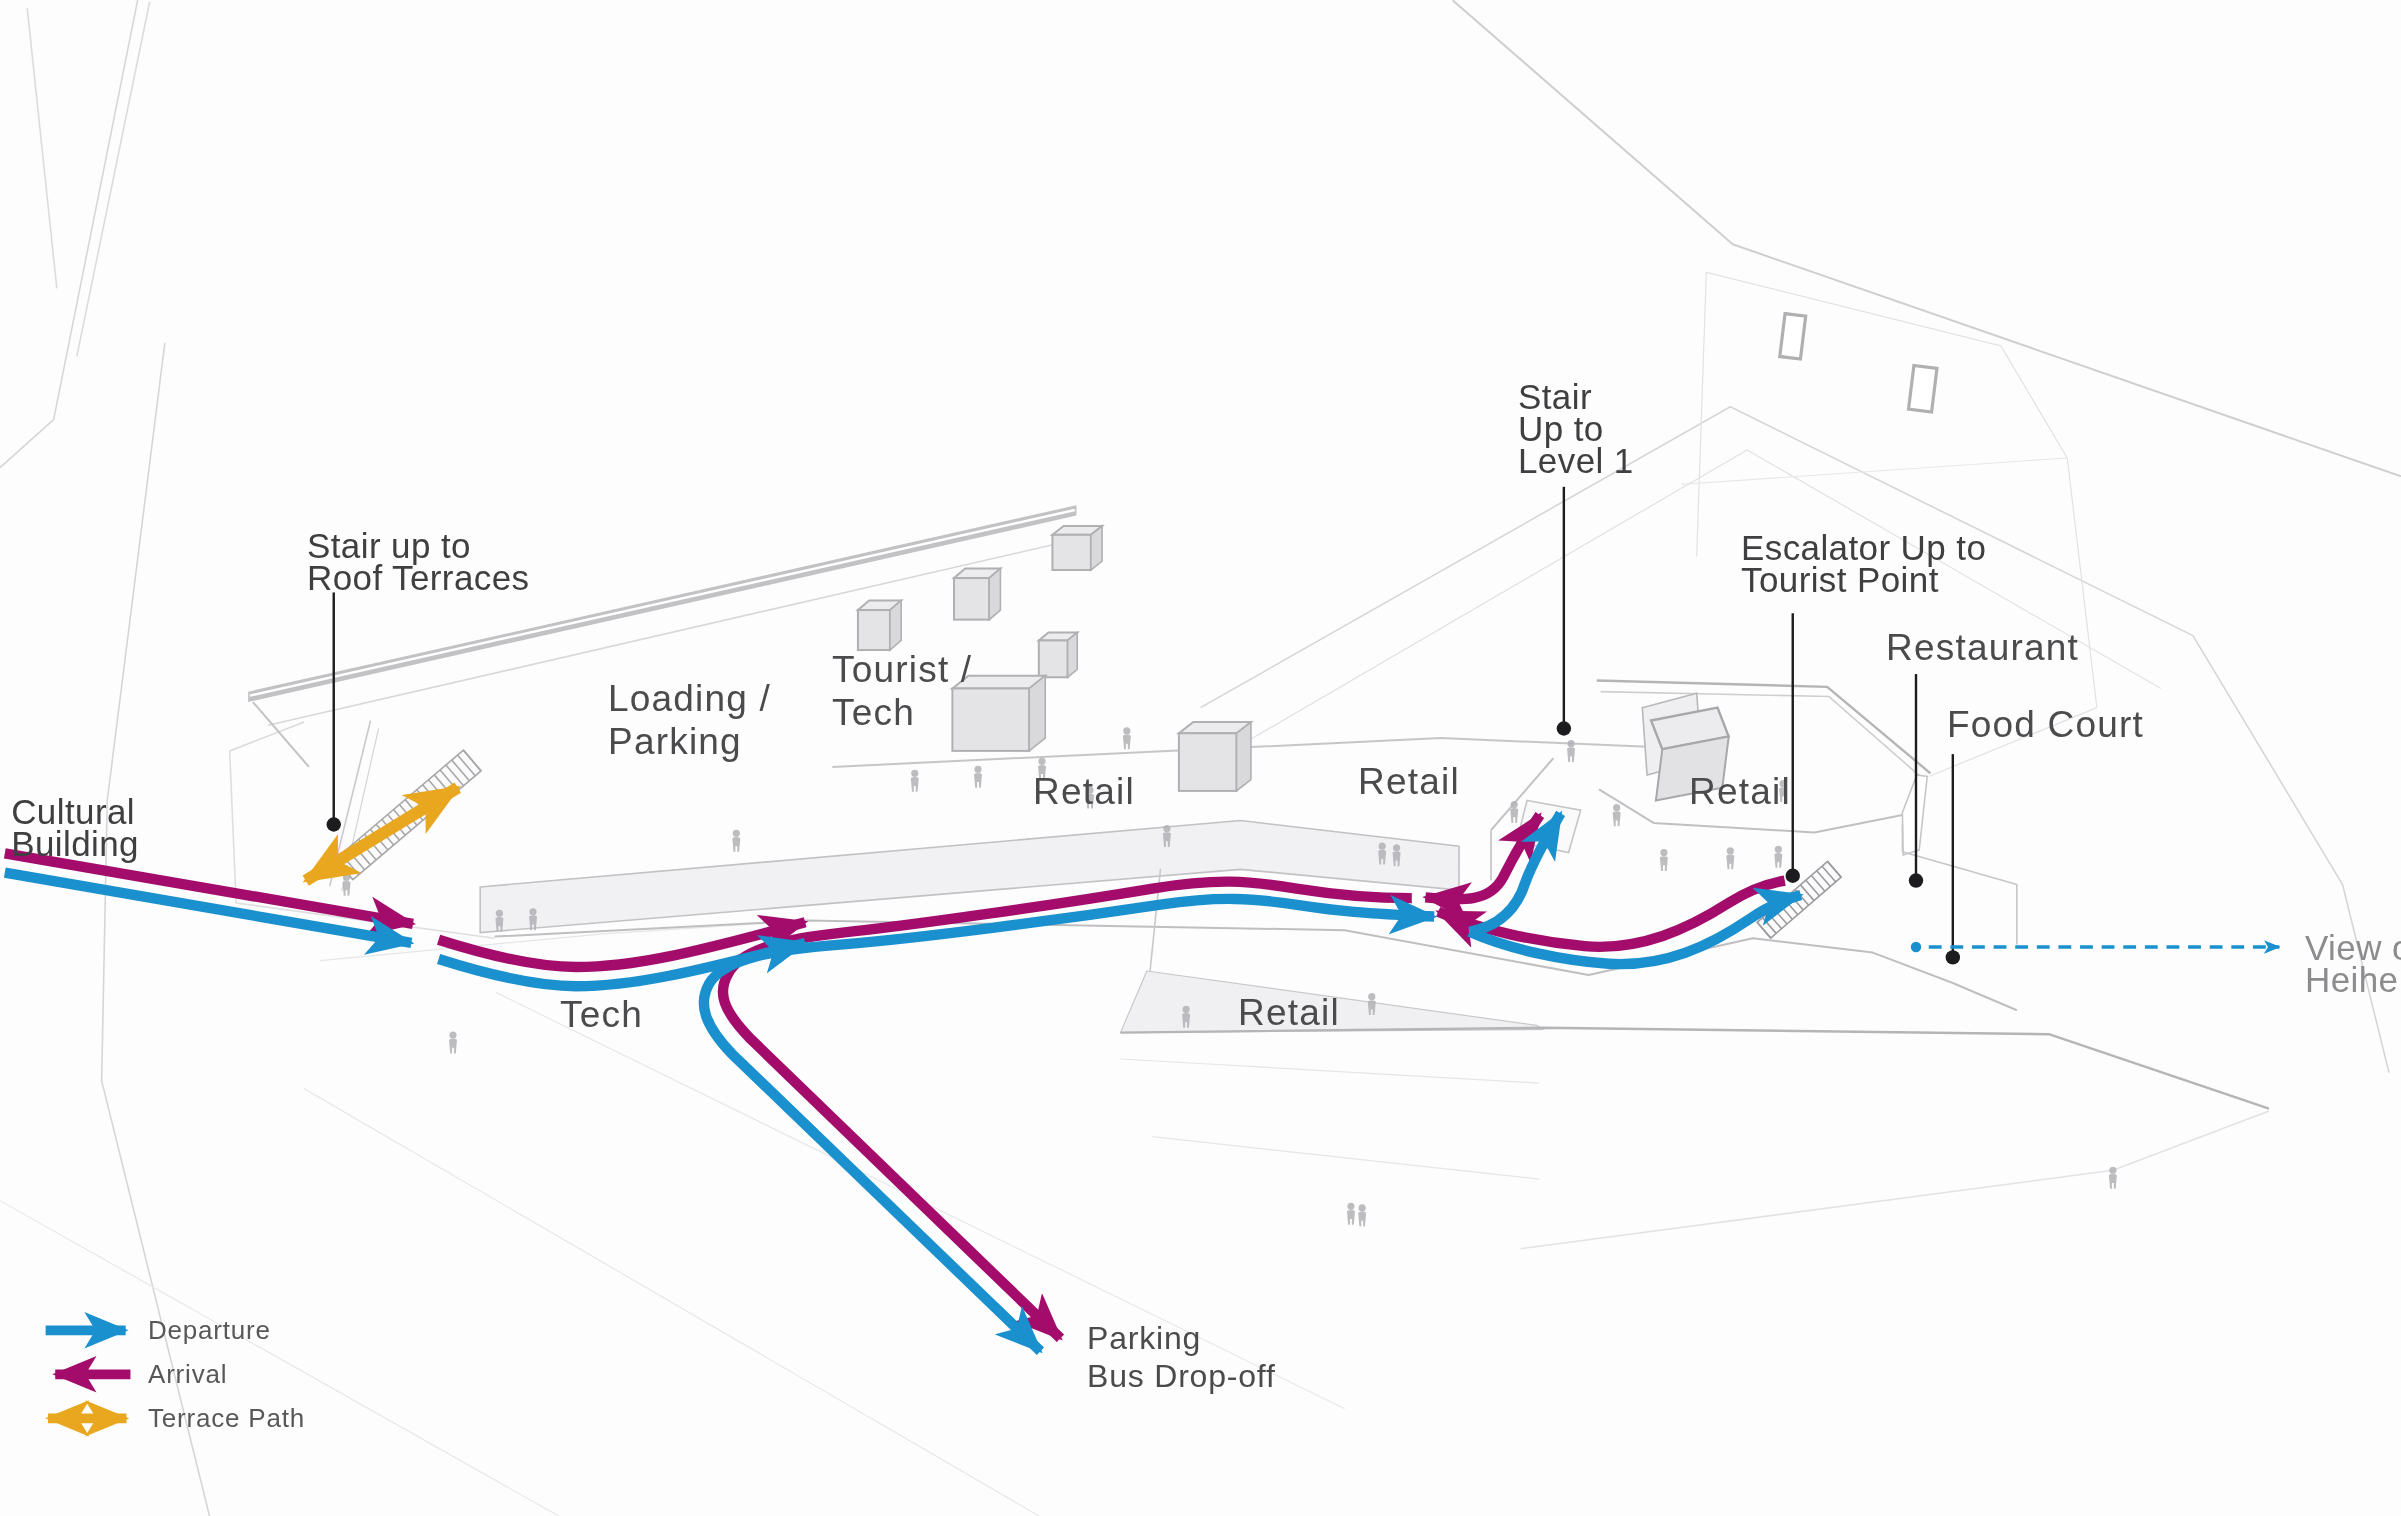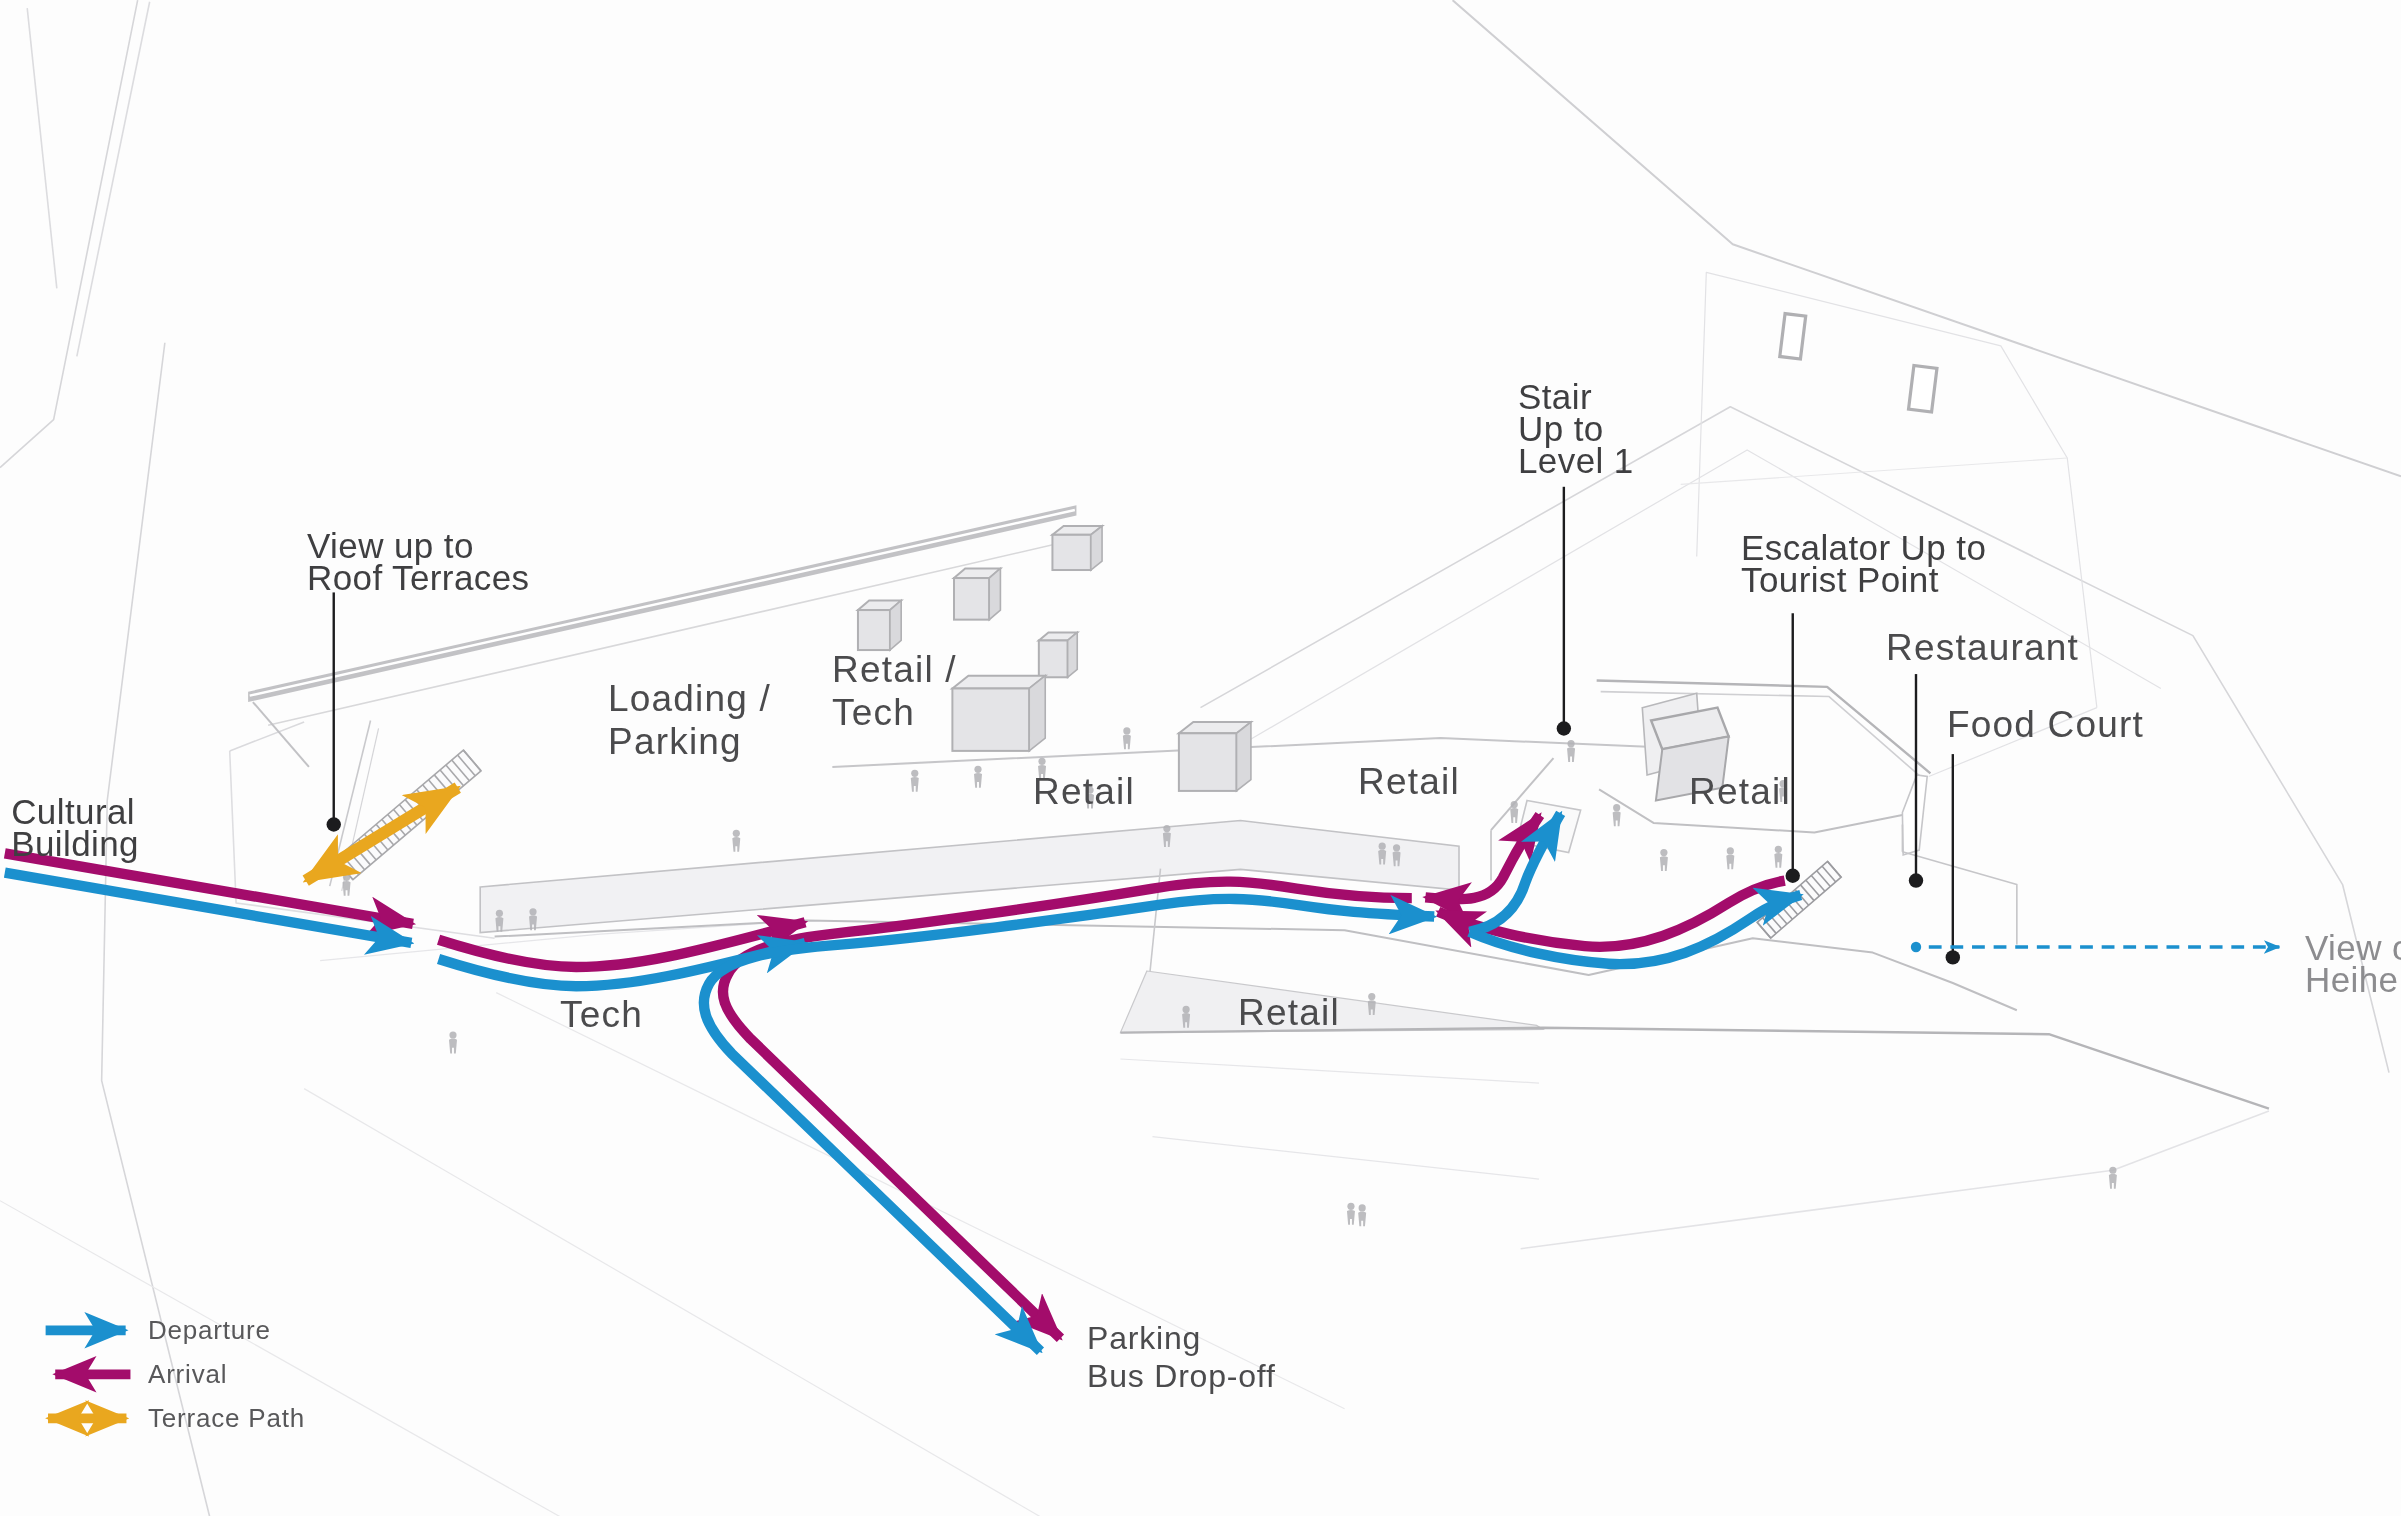--- a/index.html
+++ b/index.html
@@ -322,29 +322,29 @@
     <path class="flow st-arr" stroke-width="12" marker-end="url(#h-arr)" d="M 163 1717 L 69 1717"></path>
     <path class="flow st-ter" stroke-width="12" marker-start="url(#h-ter)" marker-end="url(#h-ter)" d="M 60 1772 L 158 1772"></path>
   </g>
 </svg>
 
 <div class="label ann" style="left:11.2px;top:796px">
   <div>Cultural</div>
   <div>Building</div>
 </div>
 <div class="label ann" style="left:307px;top:530px">
-  <div>View up to</div>
+  <div>Stair up to</div>
   <div>Roof Terraces</div>
 </div>
 <div class="label zone" style="left:608px;top:677px">
   <div>Loading /</div>
   <div>Parking</div>
 </div>
 <div class="label zone" style="left:832px;top:648px">
-  <div>Retail /</div>
+  <div>Tourist /</div>
   <div>Tech</div>
 </div>
 <div class="label zone" style="left:1033px;top:770px">Retail</div>
 <div class="label zone" style="left:1358px;top:760px">Retail</div>
 <div class="label zone" style="left:1689px;top:770px">Retail</div>
 <div class="label zone" style="left:1238px;top:991px">Retail</div>
 <div class="label zone" style="left:560px;top:993px">Tech</div>
 <div class="label ann" style="left:1518px;top:381px">
   <div>Stair</div>
   <div>Up to</div>

